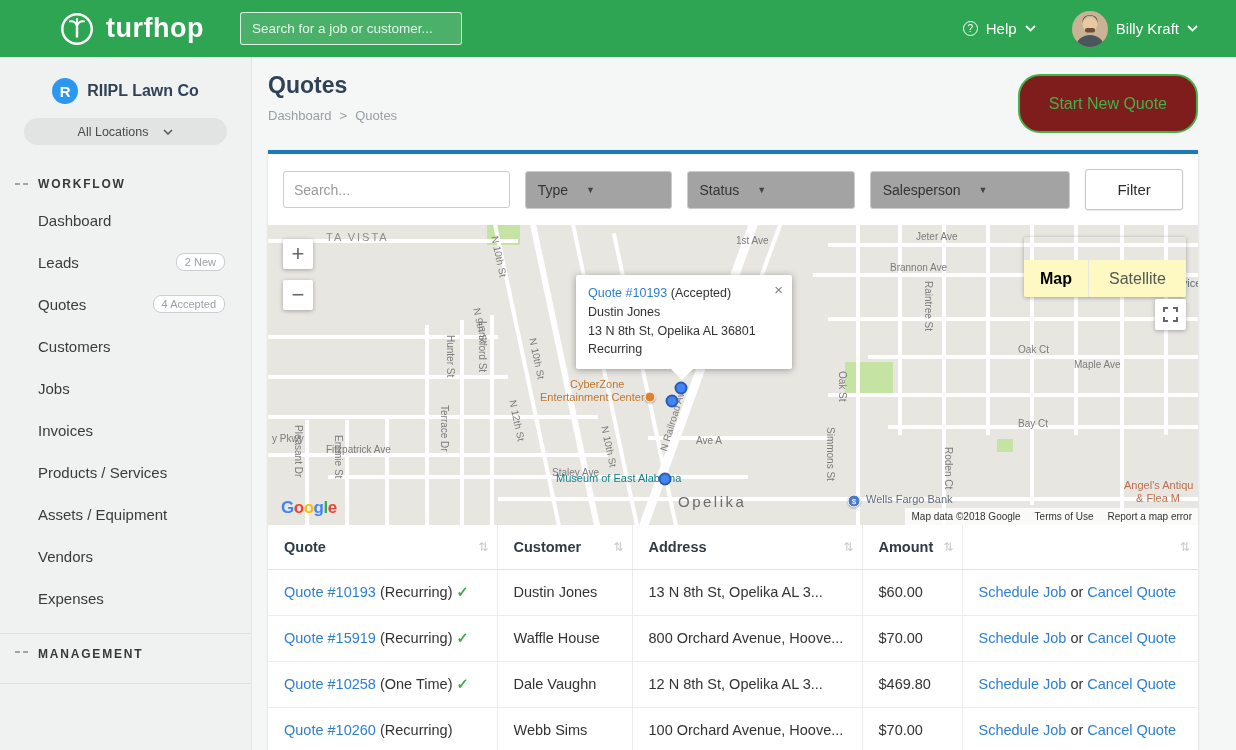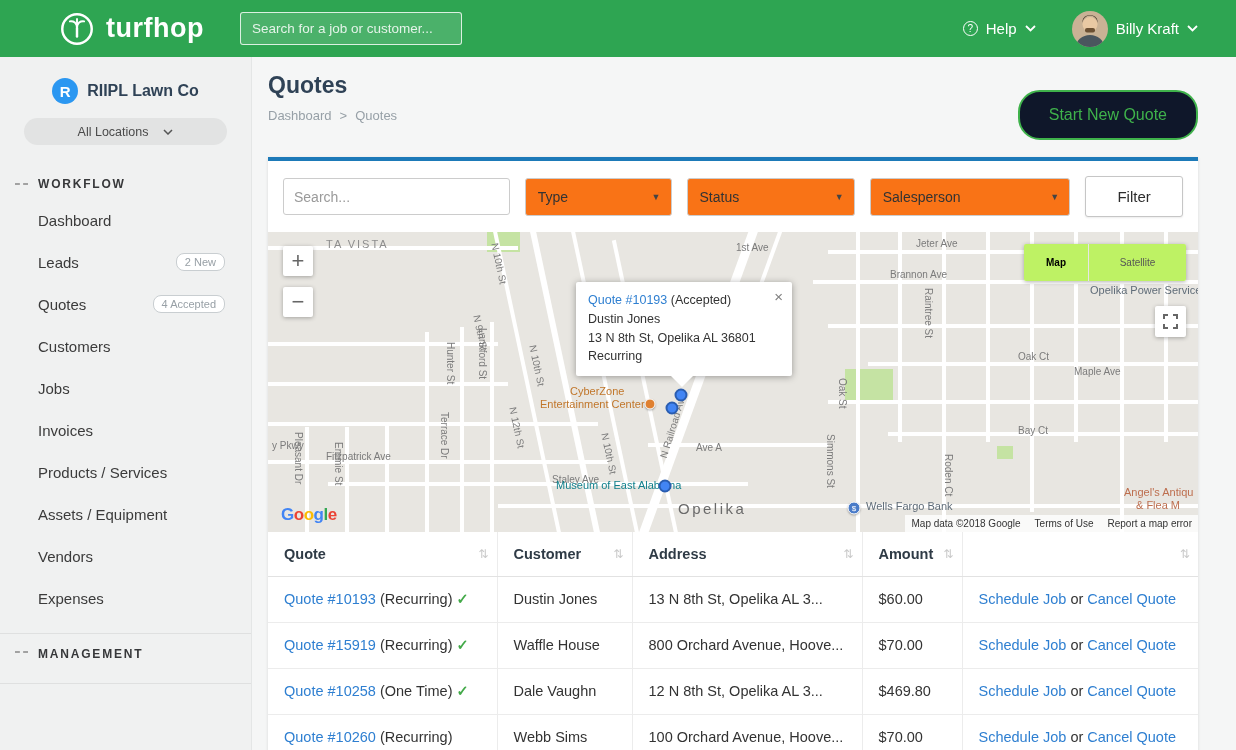--- a/index.html
+++ b/index.html
@@ -45,30 +45,30 @@
     font-size:15px; color:#3b3b3b; cursor:pointer; }
   .badge { margin-left:auto; border:1px solid #c9ced1; border-radius:8px; background:#fff;
     color:#98a0a6; font-size:11px; padding:2px 8px; }
 
   
   .main { flex:1; padding:0 38px 0 16px; overflow:hidden; }
   .page-head { display:flex; justify-content:space-between; align-items:flex-start; padding-top:15px; }
   .page-title { margin:0; font-size:23px; color:#2f4256; font-weight:bold; }
   .breadcrumb { margin-top:9px; font-size:13px; color:#97a0a7; display:flex; gap:8px; }
   .breadcrumb a { color:#97a0a7; }
-  .start-btn { height:50px; margin-top:18px; padding:0 29px; border:2px solid #3fb24b; border-radius:22px;
-    background:#0f172a; color:#3fb24b; font-size:16px; cursor:pointer; font-family:inherit; }
+  .start-btn { height:59px; margin-top:2px; padding:0 29px; border:2px solid #3fb24b; border-radius:22px;
+    background:#7f1d1d; color:#3fb24b; font-size:16px; cursor:pointer; font-family:inherit; }
 
   .card { margin-top:17px; background:#fff; border-top:4px solid #1d7ab8; box-shadow:0 1px 3px rgba(0,0,0,.12); }
   .filterbar { display:flex; align-items:center; gap:15px; padding:15px; }
   .fsearch { width:232px; height:37px; border:1px solid #ccc; border-radius:3px; padding:0 10px;
     font-size:14px; color:#333; outline:none; font-family:inherit; }
   .fsearch::placeholder { color:#9a9a9a; }
   .fselect { height:38px; border:1px solid #ccc; border-radius:3px; display:flex; align-items:center;
-    justify-content:space-between; padding:0 10px 0 12px; font-size:14px; color:#333; cursor:pointer; background:#f97316; }
+    padding:0 10px 0 12px; font-size:14px; color:#333; cursor:pointer; background:#a3a3a3; }
   .fselect .arr { font-size:9px; color:#444; margin-left:18px; }
   .filter-btn { margin-left:auto; width:100px; height:41px; border:1px solid #c6c6c6; border-radius:3px;
     background:#fff; font-size:15px; color:#2d2d2d; cursor:pointer; box-shadow:0 1px 2px rgba(0,0,0,.08); font-family:inherit; }
 
   
   .map { position:relative; height:300px; background:#e8e6e1; overflow:hidden; }
   .park { position:absolute; background:#c5e3a3; z-index:0; }
   .road { position:absolute; background:#fff; z-index:1; }
   .mlabel { position:absolute; font-size:10px; color:#7b7b7b; white-space:nowrap; transform-origin:0 0; z-index:2; }
   .mlabel.area { font-size:11px; letter-spacing:2px; color:#8d8d8d; }
@@ -81,22 +81,22 @@
     border:2px solid #2a5db0; transform:translate(-50%,-50%); z-index:3; cursor:pointer; }
   .poidot { position:absolute; border-radius:50%; transform:translate(-50%,-50%); z-index:3;
     display:flex; align-items:center; justify-content:center; color:#fff; border:1.5px solid #fff;
     box-shadow:0 1px 2px rgba(0,0,0,.3); cursor:pointer; }
   .zoomctl { position:absolute; left:15px; top:14px; z-index:6; }
   .zoombtn { width:30px; height:30px; background:#fff; box-shadow:0 1px 4px rgba(0,0,0,.3); font-size:22px;
     color:#666; display:flex; align-items:center; justify-content:center; cursor:pointer; border-radius:2px; }
   .zoombtn + .zoombtn { margin-top:11px; }
   .maptype { position:absolute; right:12px; top:12px; display:flex; box-shadow:0 1px 4px rgba(0,0,0,.3);
     border-radius:2px; overflow:hidden; z-index:6; }
-  .mt-btn { height:37px; background:#bef264; display:flex; align-items:center; justify-content:center;
-    font-size:10px; cursor:pointer; }
+  .mt-btn { height:37px; background:#fef9c3; display:flex; align-items:center; justify-content:center;
+    font-size:16px; cursor:pointer;margin-top:23px; }
   .mt-map { width:64px; font-weight:bold; color:#000; }
   .mt-sat { width:98px; color:#565656; border-left:1px solid #e6e6e6; }
   .fsbtn { position:absolute; right:12px; top:74px; width:31px; height:31px; background:#fff;
     box-shadow:0 1px 4px rgba(0,0,0,.3); border-radius:2px; display:flex; align-items:center;
     justify-content:center; cursor:pointer; z-index:6; }
   .infowin { position:absolute; left:308px; top:50px; width:216px; background:#fff; border-radius:2px;
     box-shadow:0 1px 7px rgba(0,0,0,.35); padding:9px 12px 10px; font-size:12.5px; line-height:1.5;
     color:#333; z-index:5; }
   .infowin:after { content:""; position:absolute; left:95px; bottom:-11px;
     border:11px solid transparent; border-top:11px solid #fff; border-bottom:0; }

